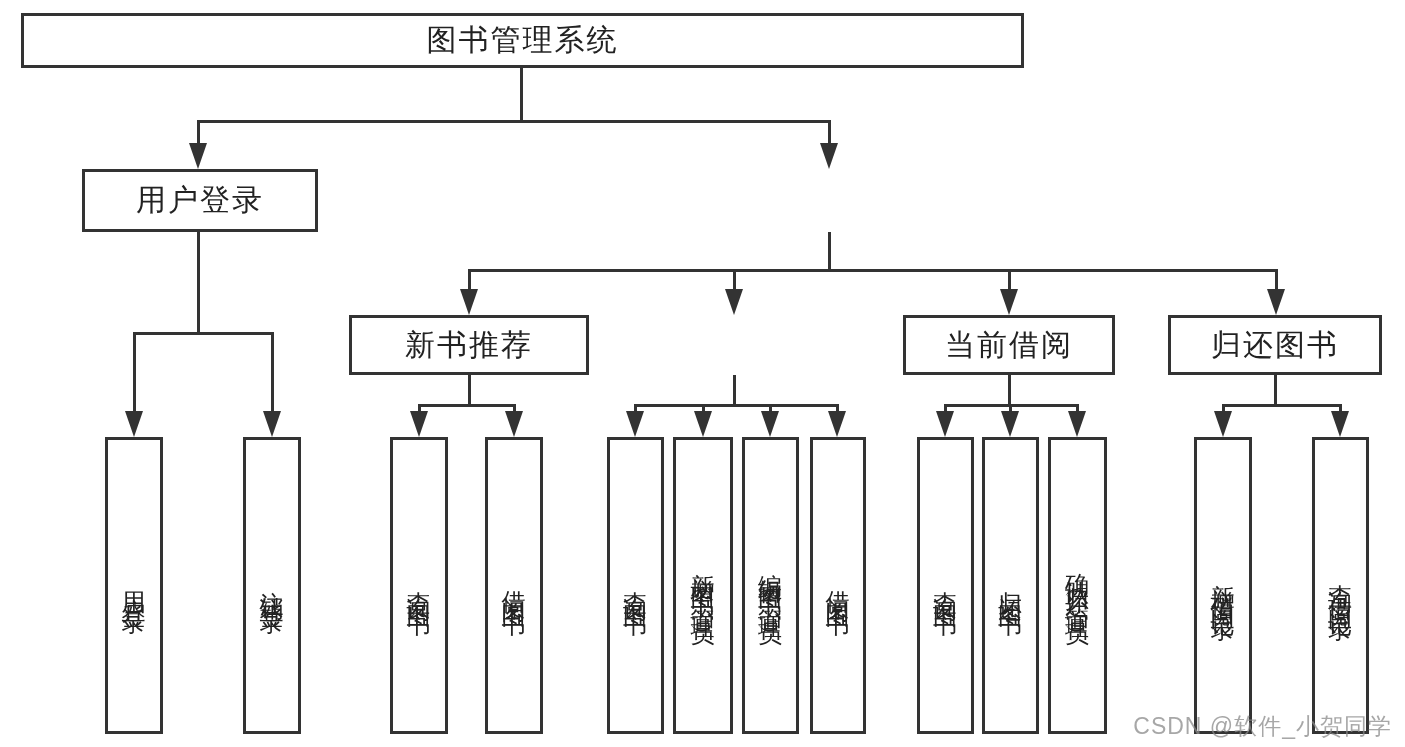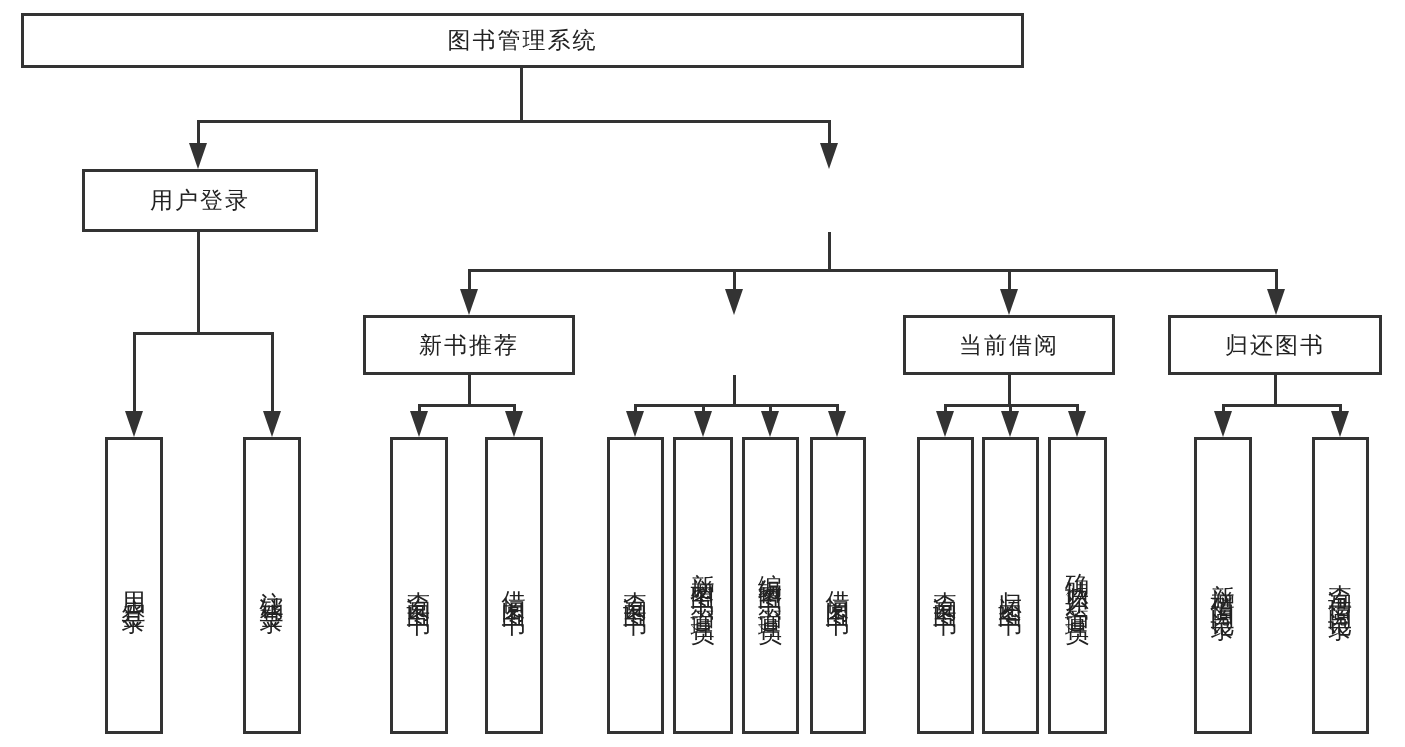--- a/index.html
+++ b/index.html
@@ -7,21 +7,21 @@
   .canvas {
     position:relative; width:1405px; height:747px;
     background:var(--background,#fff); overflow:hidden;
     font-family:"Liberation Sans","DejaVu Sans",sans-serif;
   }
   .box {
     position:absolute; border:3px solid var(--line,#333);
     background:#fff; display:flex; align-items:center; justify-content:center;
     color:var(--text,#222);
   }
-  .hbox { font-size:23px; letter-spacing:2px; }
+  .hbox { font-size:30px; letter-spacing:2px; }
   .leaf span {
     writing-mode:vertical-rl; text-orientation:mixed;
     font-size:24px; letter-spacing:7px; line-height:1.05;
     color:var(--text,#222); display:block;
   }
   .line { position:absolute; background:var(--line,#333); }
   .arrow {
     position:absolute; width:0; height:0;
     border-left:9px solid transparent; border-right:9px solid transparent;
     border-top:26px solid var(--line,#333);
@@ -38,21 +38,21 @@
 <div class="canvas">
 
   <div class="box hbox" style="left:21px;top:13px;width:1003px;height:55px">
     <span>图书管理系统</span>
   </div>
 
   <div class="box hbox" style="left:82px;top:169px;width:236px;height:63px">
     <span>用户登录</span>
   </div>
 
-  <div class="box hbox" style="left:363px;top:315px;width:212px;height:60px">
+  <div class="box hbox" style="left:349px;top:315px;width:240px;height:60px">
     <span>新书推荐</span>
   </div>
   <div class="box hbox" style="left:903px;top:315px;width:212px;height:60px">
     <span>当前借阅</span>
   </div>
   <div class="box hbox" style="left:1168px;top:315px;width:214px;height:60px">
     <span>归还图书</span>
   </div>
 
   <div class="box leaf" style="left:105px;top:437px;width:58px;height:297px">
@@ -147,13 +147,14 @@
   <div class="line" style="left:1076px;top:404px;width:3px;height:12px"></div>
   <div class="arrow" style="left:1068px;top:411px"></div>
 
   <div class="line" style="left:1274px;top:375px;width:3px;height:32px"></div>
   <div class="line" style="left:1222px;top:404px;width:120px;height:3px"></div>
   <div class="line" style="left:1222px;top:404px;width:3px;height:12px"></div>
   <div class="arrow" style="left:1214px;top:411px"></div>
   <div class="line" style="left:1339px;top:404px;width:3px;height:12px"></div>
   <div class="arrow" style="left:1331px;top:411px"></div>
 
+  <div class="watermark">CSDN @软件_小贺同学</div>
 </div>
 
 </body></html>

